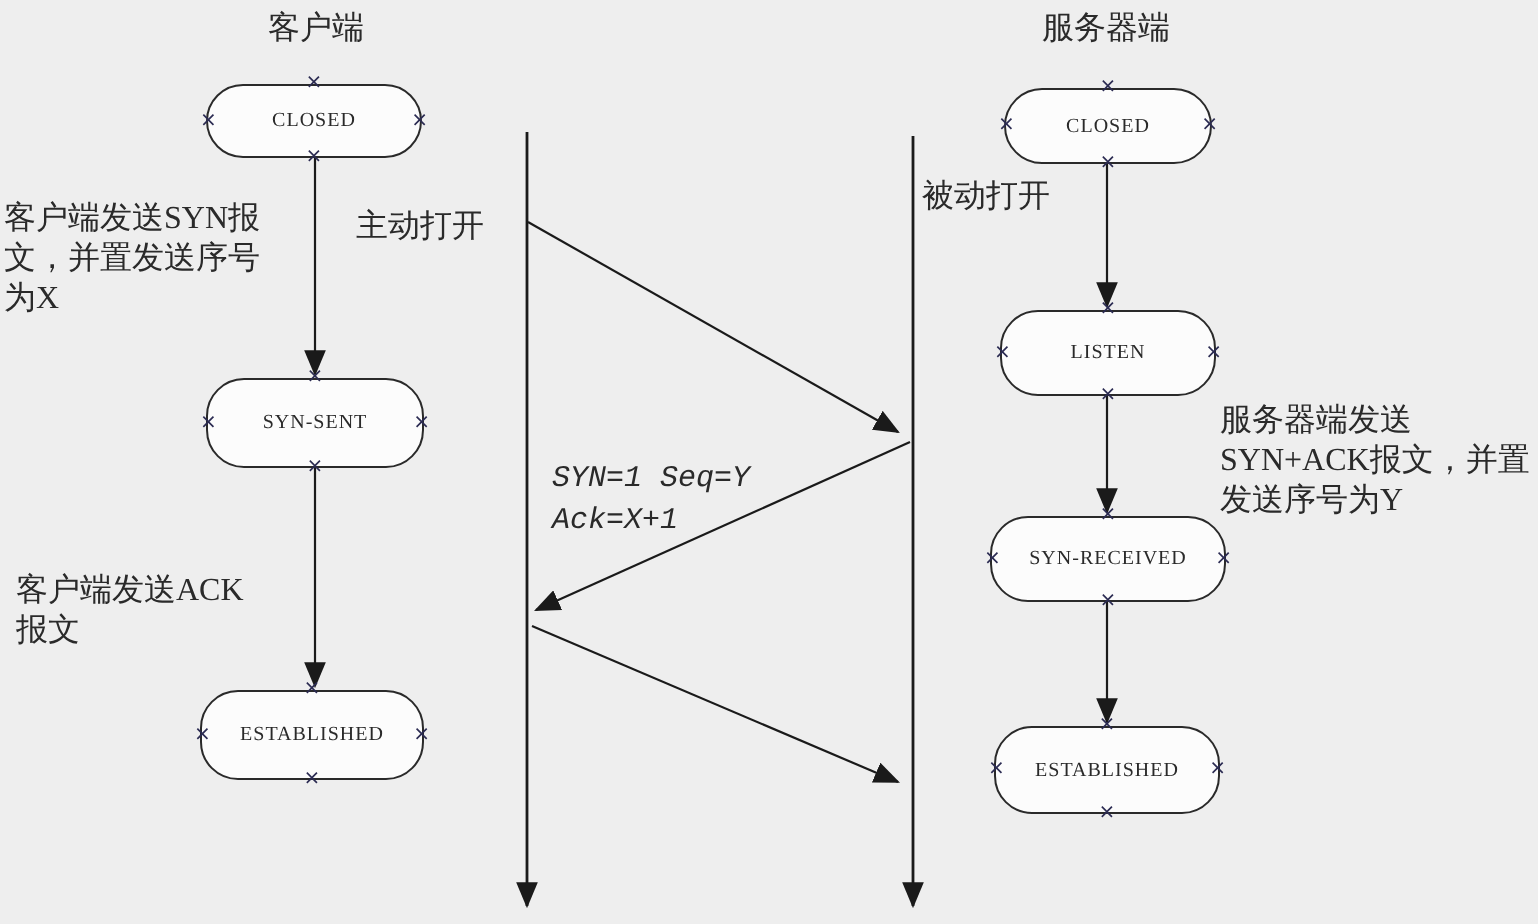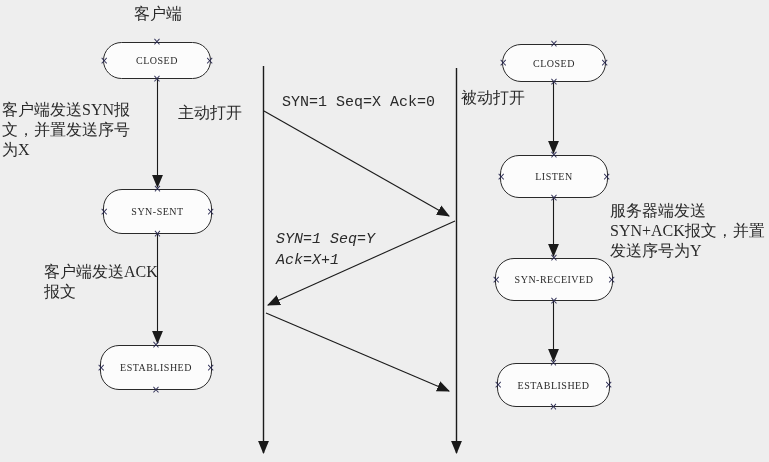--- a/index.html
+++ b/index.html
@@ -73,20 +73,21 @@
 
     <line x1="263.5" y1="66" x2="263.5" y2="453" stroke="#1a1a1a" stroke-width="1.4" marker-end="url(#arrowhead)"></line>
     <line x1="456.5" y1="68" x2="456.5" y2="453" stroke="#1a1a1a" stroke-width="1.4" marker-end="url(#arrowhead)"></line>
 
     <line x1="264" y1="111" x2="449" y2="216" stroke="#1a1a1a" stroke-width="1.1" marker-end="url(#arrowhead)"></line>
     <line x1="455" y1="221" x2="268" y2="305" stroke="#1a1a1a" stroke-width="1.1" marker-end="url(#arrowhead)"></line>
     <line x1="266" y1="313" x2="449" y2="391" stroke="#1a1a1a" stroke-width="1.1" marker-end="url(#arrowhead)"></line>
   </svg>
 
   <div class="label title" style="left:103px;top:4px;width:110px;">客户端</div>
+  <div class="label title" style="left:494px;top:4px;width:118px;">服务器端</div>
 
   <div class="state" style="left:103px;top:42px;width:108px;height:37px;">
     <span class="state-label">CLOSED</span>
     <span class="handle h-top">×</span>
     <span class="handle h-bottom">×</span>
     <span class="handle h-left">×</span>
     <span class="handle h-right">×</span>
   </div>
 
   <div class="state" style="left:103px;top:189px;width:109px;height:45px;">
@@ -134,24 +135,23 @@
     <span class="handle h-top">×</span>
     <span class="handle h-bottom">×</span>
     <span class="handle h-left">×</span>
     <span class="handle h-right">×</span>
   </div>
 
   <div class="label note" style="left:2px;top:100px;width:140px;">客户端发送SYN报
 文，并置发送序号
 为X</div>
   <div class="label" style="left:178px;top:91px;margin-top:12px;">主动打开</div>
-  <div class="label note" style="left:8px;top:262px;width:126px;margin-left:36px;">客户端发送ACK
+  <div class="label note" style="left:8px;top:286px;width:126px;">客户端发送ACK
 报文</div>
   <div class="label" style="left:461px;top:88px;">被动打开</div>
   <div class="label note" style="left:610px;top:201px;width:162px;">服务器端发送
 SYN+ACK报文，并置
 发送序号为Y</div>
 
-  <div class="label mono" style="left:282px;top:94px;">SYN=1 Seq=X Ack=0</div>
   <div class="label mono note" style="left:276px;top:229px;width:106px;line-height:21px;font-style:italic;">SYN=1 Seq=Y
 Ack=X+1</div>
 
 </div>
 
 </body></html>

